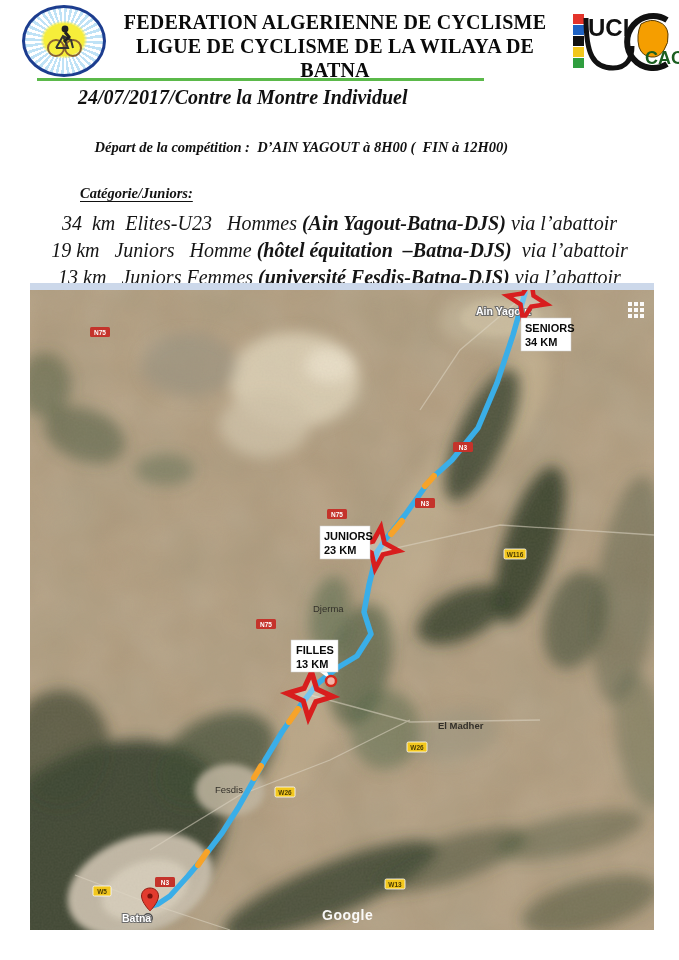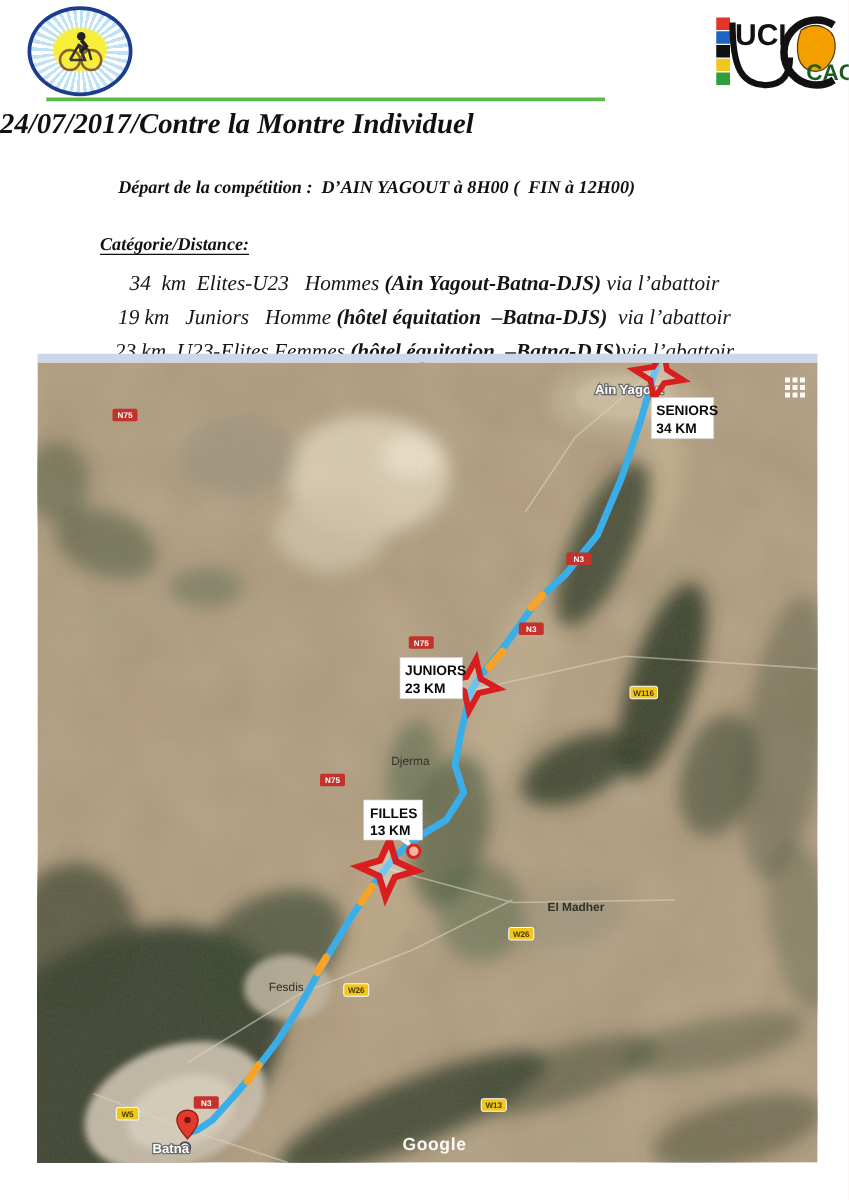--- a/index.html
+++ b/index.html
@@ -14,27 +14,27 @@
       repeating-conic-gradient(#bfe2f6 0deg 5deg, #ffffff 5deg 10deg);
     display:flex;align-items:center;justify-content:center;}
   .titles{position:absolute;left:110px;top:10px;width:450px;text-align:center;
     font-weight:bold;font-size:20px;line-height:24px;color:#0a0a0a;letter-spacing:.2px;}
   .logos-right{position:absolute;left:569px;top:6px;width:112px;height:72px;display:flex;}
 
   .green-rule{position:absolute;left:37px;top:78px;width:447px;height:3px;background:#5bb94a;}
 
   
   .event-block{position:absolute;left:0;top:86px;width:679px;font-style:italic;color:#111;}
-  .date-title{font-size:23px;font-weight:bold;white-space:pre-wrap;}
+  .date-title{margin-left:78px;font-size:20px;font-weight:bold;white-space:pre-wrap;}
   .depart-line{margin-left:80px;margin-top:13px;font-size:14.5px;font-weight:bold;white-space:pre-wrap;}
   .depart-label{text-underline-offset:3px;}
   .cat-heading{margin-left:80px;margin-top:12px;font-size:14.5px;font-weight:bold;
     text-decoration:underline;text-underline-offset:3px;display:inline-block;}
   .cat-lines{margin-top:8px;width:679px;}
-  .cat-line{text-align:center;font-size:17px;line-height:27px;white-space:pre-wrap;color:#151515;}
+  .cat-line{text-align:center;font-size:20px;line-height:27px;white-space:pre-wrap;color:#151515;}
   .cat-line .bold{font-weight:bold;}
 
   
   .map-wrap{position:absolute;left:30px;top:283px;width:624px;height:647px;}
   .map-topstrip{position:absolute;left:0;top:0;width:624px;height:7px;background:#ccd8ea;}
   .map-svg{position:absolute;left:0;top:7px;}
   svg text{font-family:"Liberation Sans",sans-serif;}
 </style>
 </head>
 <body>
@@ -43,20 +43,24 @@
   <div class="fac-logo">
     <svg width="40" height="38" viewBox="0 0 40 38">
       <circle cx="12" cy="26" r="8" fill="none" stroke="#8a6230" stroke-width="2"></circle>
       <circle cx="29" cy="26" r="8" fill="none" stroke="#8a6230" stroke-width="2"></circle>
       <path d="M12,26 L19,14 L27,18 L29,26 M19,14 L24,26 L12,26" fill="none" stroke="#333" stroke-width="2"></path>
       <circle cx="21" cy="7" r="3.4" fill="#222"></circle>
       <path d="M21,10 L25,15 L20,20" fill="none" stroke="#222" stroke-width="3"></path>
     </svg>
   </div>
 
+  <div class="titles">
+    <div>FEDERATION ALGERIENNE DE CYCLISME</div>
+    <div>LIGUE DE CYCLISME DE LA WILAYA DE BATNA</div>
+  </div>
 
   <div class="logos-right">
     <svg width="112" height="72" viewBox="0 0 112 72">
 
       <g>
         <rect x="4" y="8" width="11" height="10" fill="#e4342b"></rect>
         <rect x="4" y="19" width="11" height="10" fill="#1f63c4"></rect>
         <rect x="4" y="30" width="11" height="10" fill="#111111"></rect>
         <rect x="4" y="41" width="11" height="10" fill="#f2c71d"></rect>
         <rect x="4" y="52" width="11" height="10" fill="#2f9e3f"></rect>
@@ -75,26 +79,25 @@
 
 <div class="green-rule"></div>
 
 <div class="event-block">
   <div class="date-title">24/07/2017/Contre la Montre Individuel</div>
 
   <div class="depart-line">
     <span class="depart-label">Départ de la compétition :</span><span>  D’AIN YAGOUT à 8H00 (  FIN à 12H00)</span>
   </div>
 
-  <div class="cat-heading">Catégorie/Distance:</div>
+  <div class="cat-heading">Catégorie/Juniors:</div>
 
   <div class="cat-lines">
     <div class="cat-line"><span>34  km  Elites-U23   Hommes </span><span class="bold">(Ain Yagout-Batna-DJS)</span><span> via l’abattoir</span></div>
     <div class="cat-line"><span>19 km   Juniors   Homme </span><span class="bold">(hôtel équitation  –Batna-DJS)</span><span>  via l’abattoir</span></div>
-    <div class="cat-line"><span>23 km  U23-Elites Femmes </span><span class="bold">(hôtel équitation  –Batna-DJS)</span><span>via l’abattoir</span></div>
     <div class="cat-line"><span>13 km   Juniors Femmes </span><span class="bold">(université Fesdis-Batna-DJS)</span><span> via l’abattoir</span></div>
   </div>
 </div>
 
 <div class="map-wrap">
   <div class="map-topstrip"></div>
   <svg class="map-svg" width="624" height="640" viewBox="0 0 624 640">
     <defs>
       <filter id="soft" x="-60%" y="-60%" width="220%" height="220%">
           <feGaussianBlur stdDeviation="7"></feGaussianBlur>

